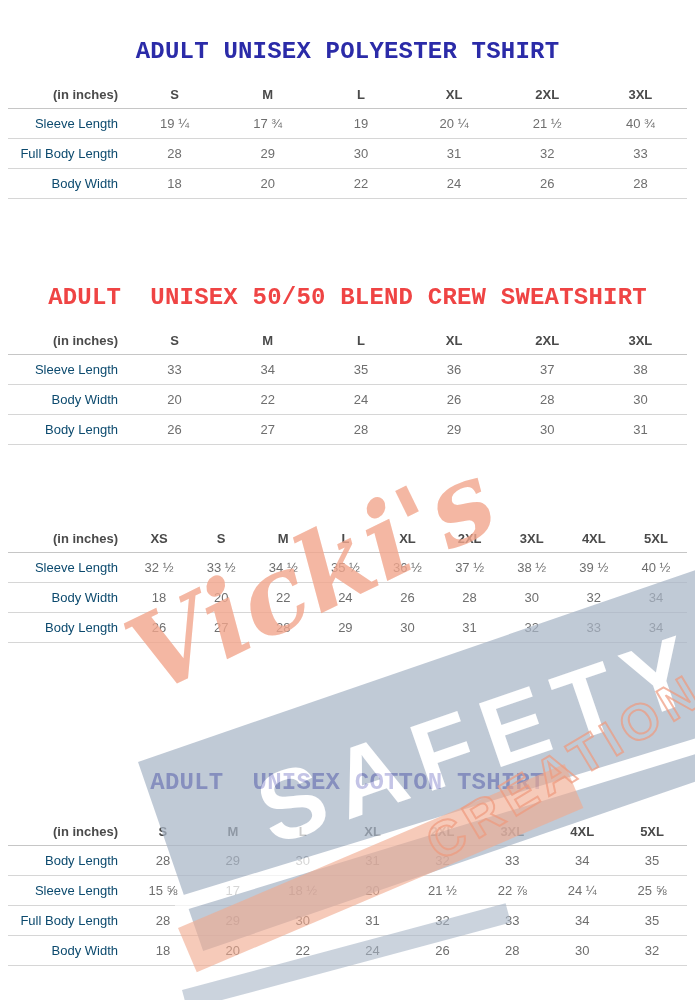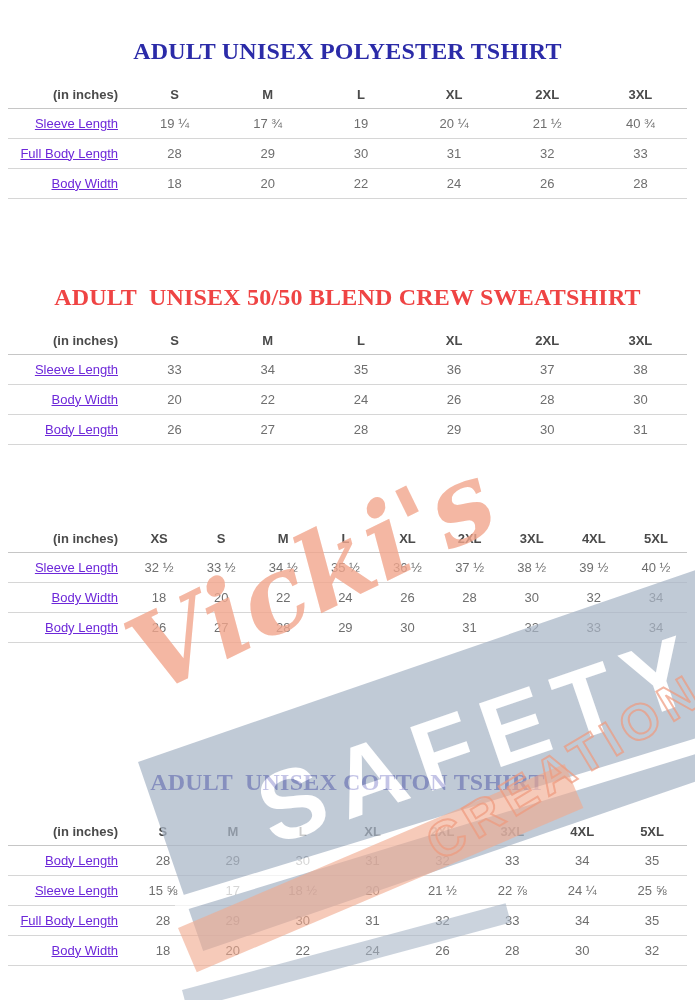--- a/index.html
+++ b/index.html
@@ -10,41 +10,41 @@
   }
   .sheet{position:relative;width:695px;height:1000px;background:#fff;overflow:hidden;}
 
   
   .chart-sec{position:absolute;left:0;width:695px;}
   .sec-0{top:38px}
   .sec-1{top:284px}
   .sec-2{top:526px}
   .sec-3{top:769px}
   .chart-title{
-    font-family:Liberation Serif, serif;
+    font-family:Liberation Mono, monospace;
     font-weight:bold;font-size:24px;line-height:1.15;
     text-align:center;margin:0 0 16px 0;white-space:pre;
     letter-spacing:0.2px;
   }
   .sec-3 .chart-title{margin-bottom:22px;}
   table.size-table{
     width:679px;margin-left:8px;border-collapse:collapse;table-layout:fixed;
     font-size:13px;
   }
   table.size-table th{
     font-weight:bold;color:#4a4a4a;text-align:center;
     padding:5px 0 6px 0;border-bottom:1px solid #c6c6c6;
   }
   table.size-table td{
     color:#6e6e6e;text-align:center;padding:7px 0;
     border-bottom:1px solid #d6d6d6;
   }
   table.size-table th.lbl,
   table.size-table td.lbl{width:110px;text-align:right;padding-right:10px;}
-  table.size-table td.lbl{color:#6d28d9;text-decoration:underline;}
+  table.size-table td.lbl{color:#0c4a6e;}
 
   
   .watermark{position:absolute;inset:0;pointer-events:none;z-index:9;overflow:hidden;}
   .wm-script{
     position:absolute;left:112px;top:615px;
     font-family:"DejaVu Serif","Liberation Serif",serif;
     font-style:italic;font-weight:bold;font-size:106px;line-height:1;
     transform:rotate(-26deg);transform-origin:left top;
     opacity:0.8;white-space:nowrap;
   }

